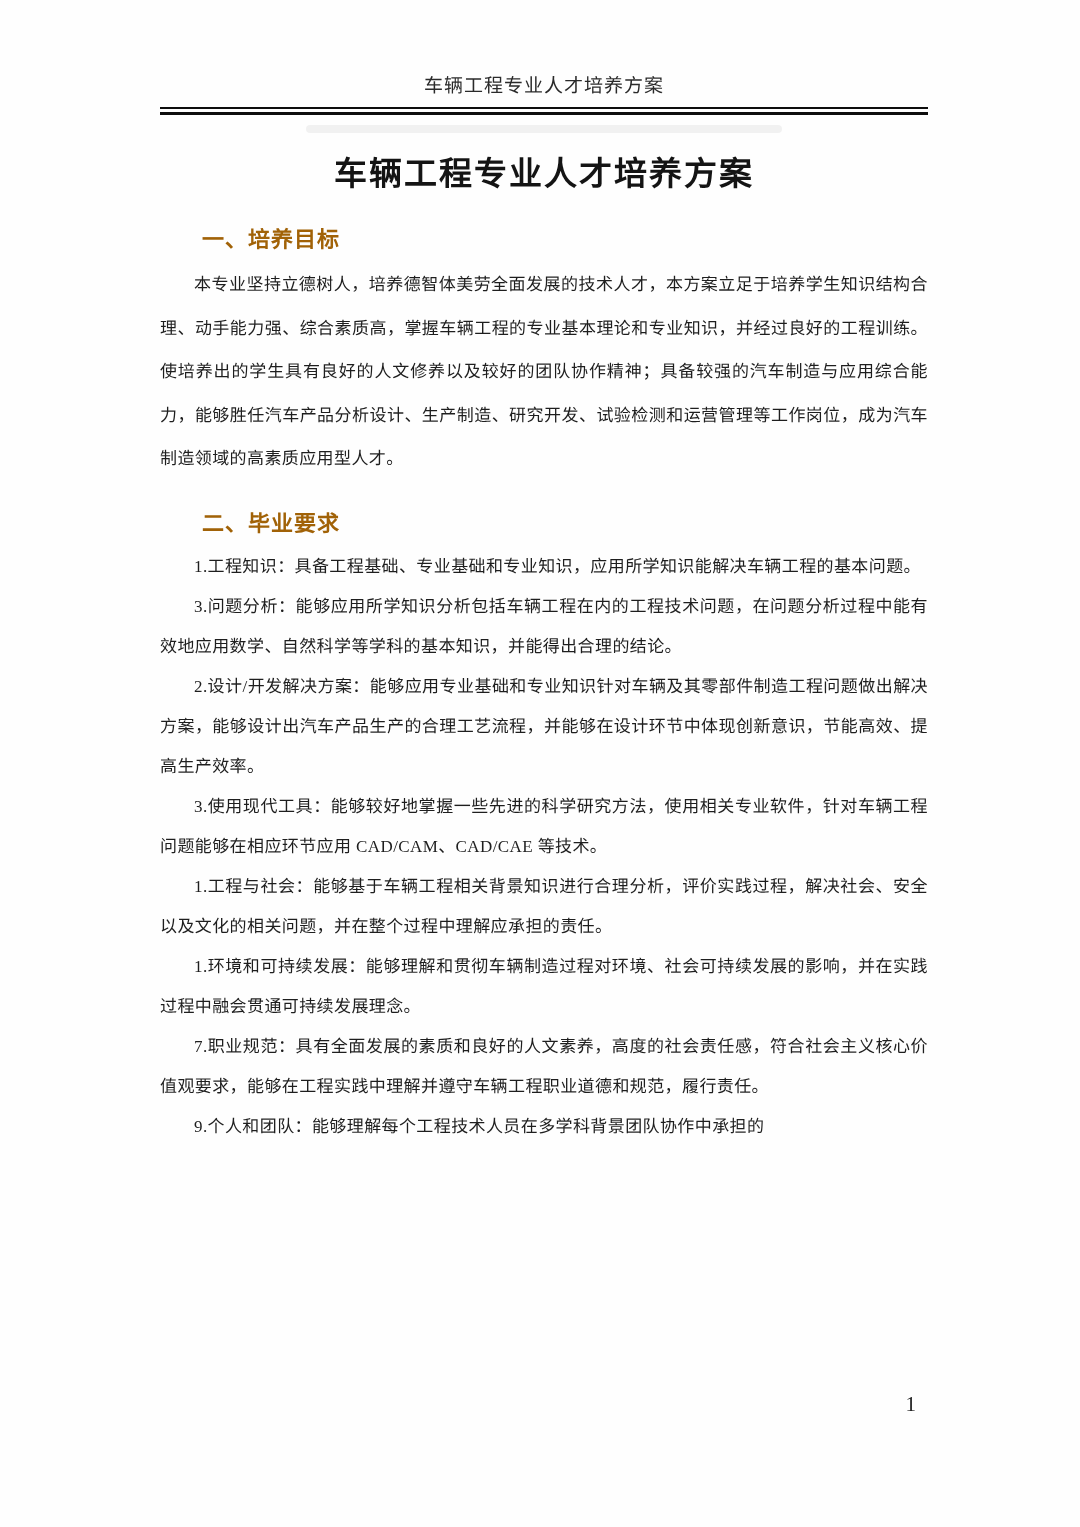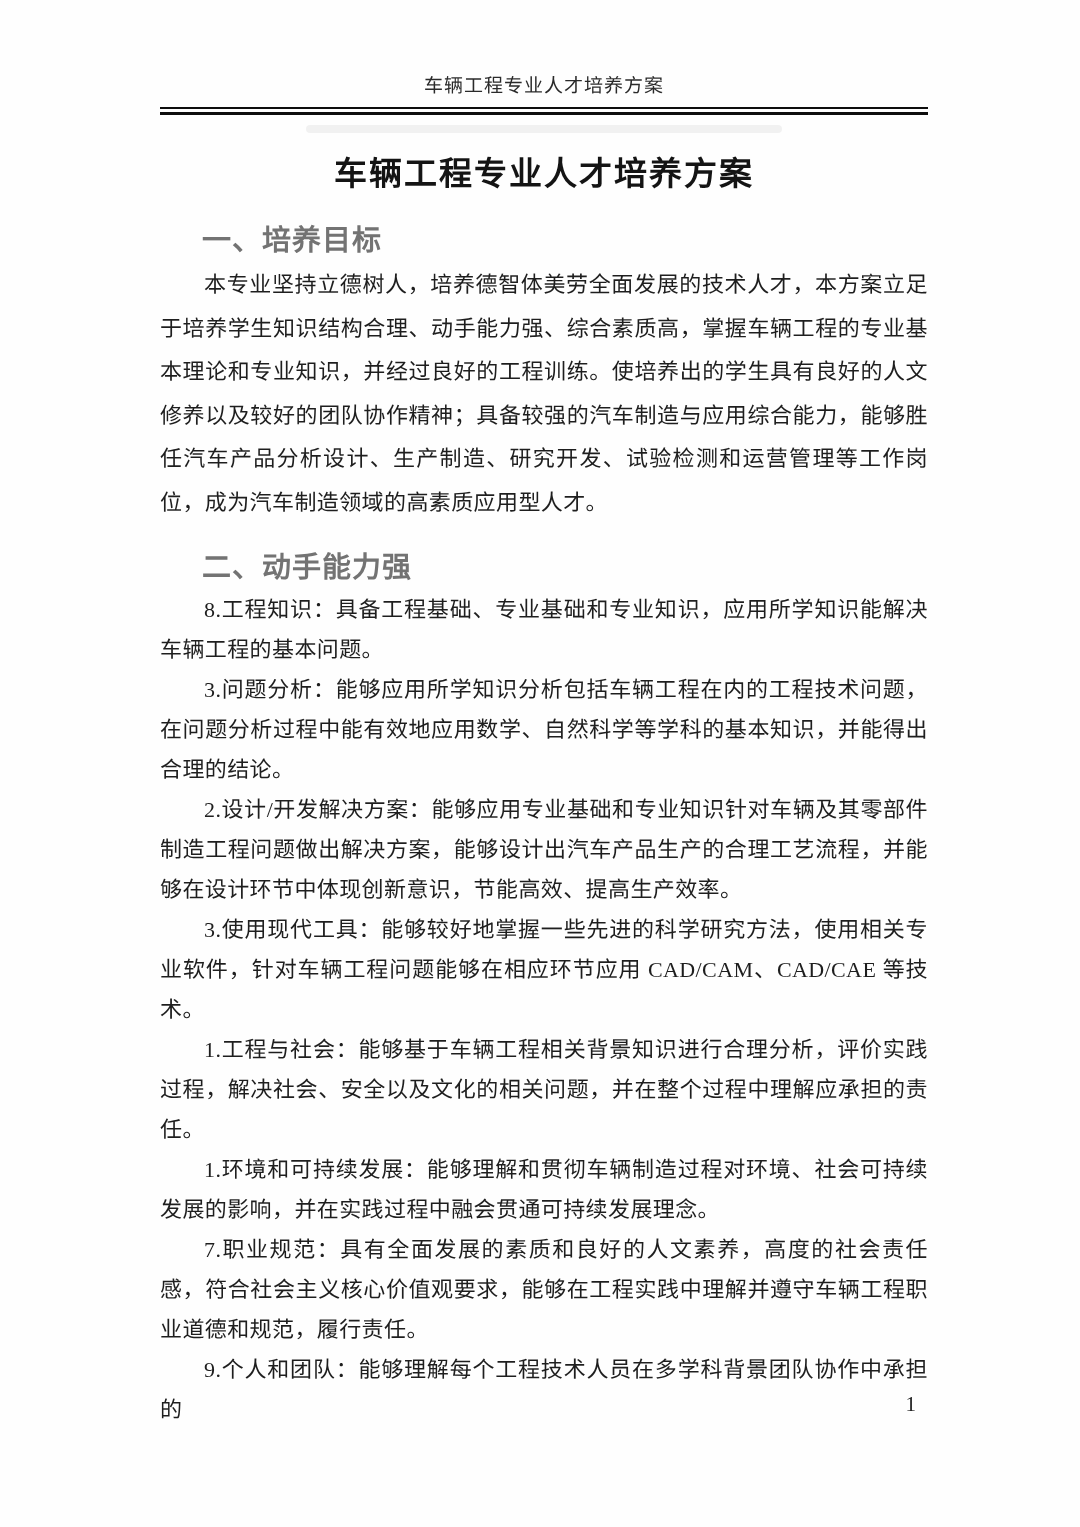--- a/index.html
+++ b/index.html
@@ -59,29 +59,29 @@
     line-height: 30px;
     color: #161616;
     white-space: nowrap;
   }
   .doc-meta .meta-part { display: inline-block; }
   .doc-meta .meta-part + .meta-part { margin-left: 30px; }
   .sec-heading {
     margin: 26px 0 0 0;
     padding-left: 42px;
     font-family: "Liberation Sans", "DejaVu Sans", sans-serif;
-    font-size: 29px;
+    font-size: 22px;
     font-weight: bold;
     line-height: 34px;
-    color: #737373;
+    color: #a16207;
     letter-spacing: 1px;
   }
   .body-para {
     margin: 6px 0 0 0;
-    font-size: 22px;
+    font-size: 17px;
     line-height: 43.5px;
     text-align: justify;
     text-indent: 2em;
     letter-spacing: 0.4px;
     color: #1e1e1e;
   }
   .sec-requirements .body-para {
     margin: 0;
     line-height: 40px;
   }
@@ -111,22 +111,22 @@
 
     <h1 class="doc-title">车辆工程专业人才培养方案</h1>
 
 
     <section class="sec-objectives">
       <h2 class="sec-heading">一、培养目标</h2>
       <p class="body-para">本专业坚持立德树人，培养德智体美劳全面发展的技术人才，本方案立足于培养学生知识结构合理、动手能力强、综合素质高，掌握车辆工程的专业基本理论和专业知识，并经过良好的工程训练。使培养出的学生具有良好的人文修养以及较好的团队协作精神；具备较强的汽车制造与应用综合能力，能够胜任汽车产品分析设计、生产制造、研究开发、试验检测和运营管理等工作岗位，成为汽车制造领域的高素质应用型人才。</p>
     </section>
 
     <section class="sec-requirements">
-      <h2 class="sec-heading">二、动手能力强</h2>
-      <p class="body-para">8.工程知识：具备工程基础、专业基础和专业知识，应用所学知识能解决车辆工程的基本问题。</p>
+      <h2 class="sec-heading">二、毕业要求</h2>
+      <p class="body-para">1.工程知识：具备工程基础、专业基础和专业知识，应用所学知识能解决车辆工程的基本问题。</p>
       <p class="body-para">3.问题分析：能够应用所学知识分析包括车辆工程在内的工程技术问题，在问题分析过程中能有效地应用数学、自然科学等学科的基本知识，并能得出合理的结论。</p>
       <p class="body-para">2.设计/开发解决方案：能够应用专业基础和专业知识针对车辆及其零部件制造工程问题做出解决方案，能够设计出汽车产品生产的合理工艺流程，并能够在设计环节中体现创新意识，节能高效、提高生产效率。</p>
       <p class="body-para">3.使用现代工具：能够较好地掌握一些先进的科学研究方法，使用相关专业软件，针对车辆工程问题能够在相应环节应用 CAD/CAM、CAD/CAE 等技术。</p>
       <p class="body-para">1.工程与社会：能够基于车辆工程相关背景知识进行合理分析，评价实践过程，解决社会、安全以及文化的相关问题，并在整个过程中理解应承担的责任。</p>
       <p class="body-para">1.环境和可持续发展：能够理解和贯彻车辆制造过程对环境、社会可持续发展的影响，并在实践过程中融会贯通可持续发展理念。</p>
       <p class="body-para">7.职业规范：具有全面发展的素质和良好的人文素养，高度的社会责任感，符合社会主义核心价值观要求，能够在工程实践中理解并遵守车辆工程职业道德和规范，履行责任。</p>
       <p class="body-para">9.个人和团队：能够理解每个工程技术人员在多学科背景团队协作中承担的</p>
     </section>
 
   </main>

